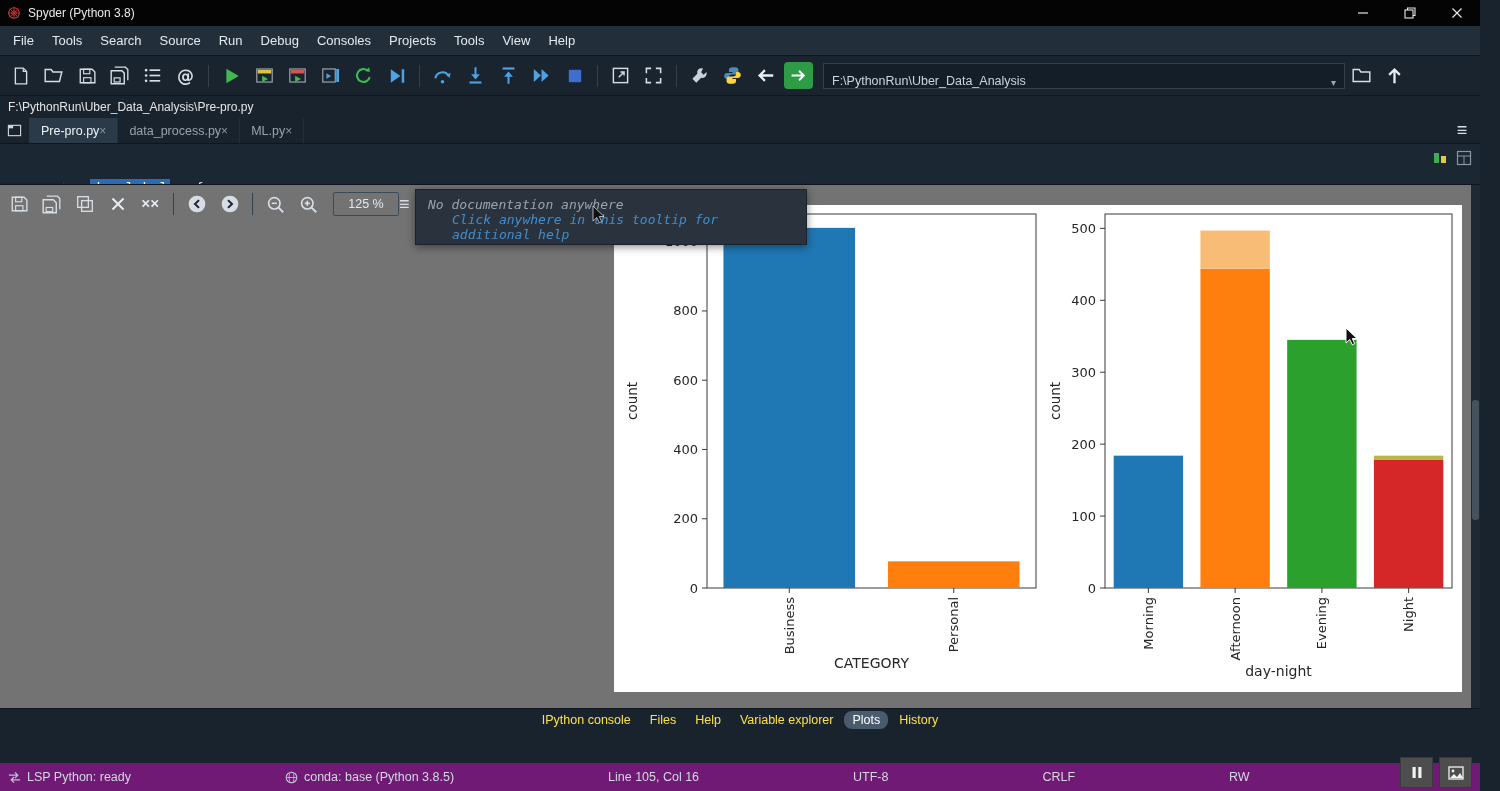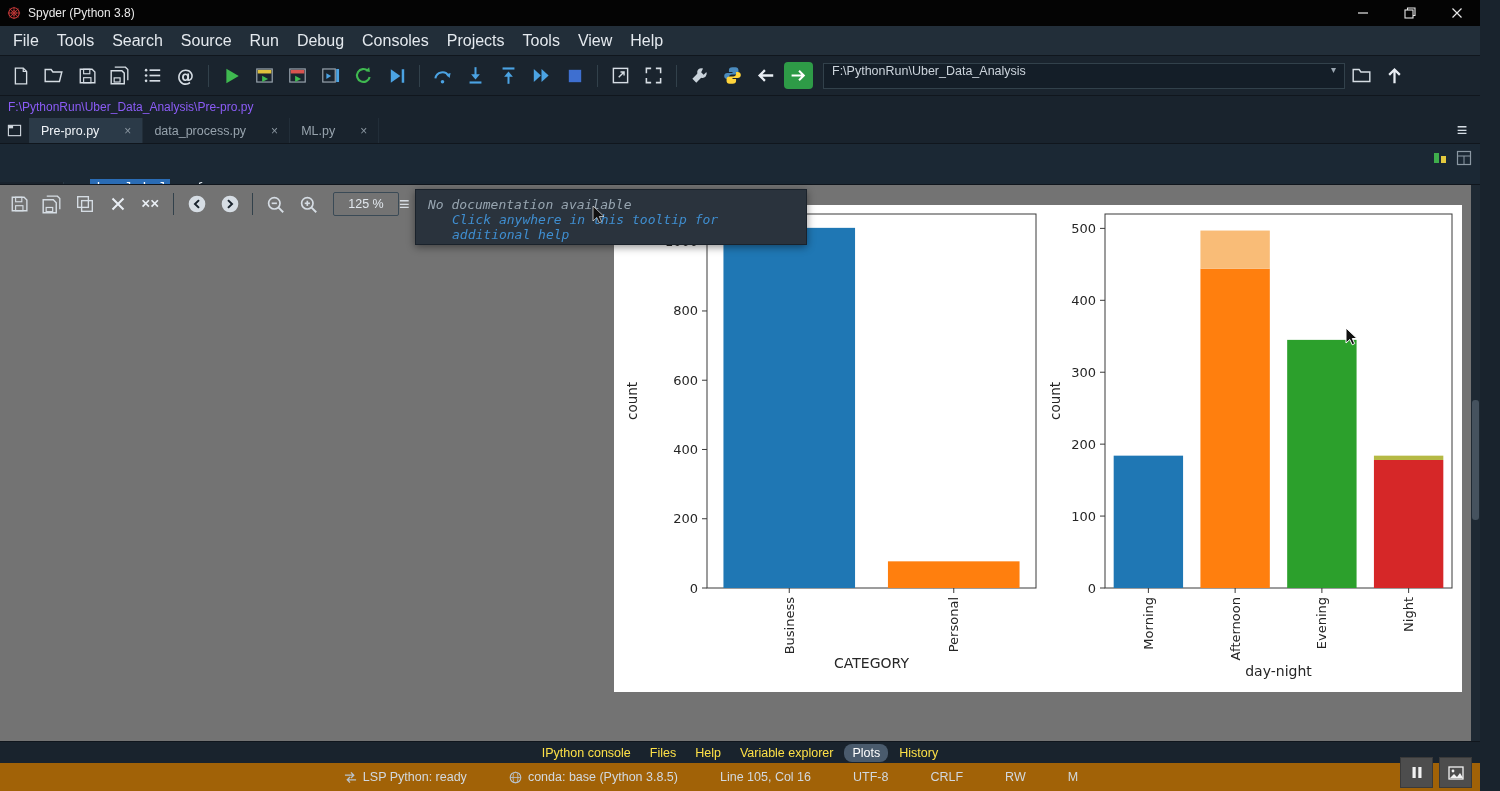--- a/index.html
+++ b/index.html
@@ -7,40 +7,40 @@
 html,body{width:1500px;height:791px;overflow:hidden;background:#19232d;font-family:"Liberation Sans",sans-serif;}
 .app{position:relative;width:1480px;height:791px;display:flex;flex-direction:column;background:#19232d;color:#d5dce3;}
 
 
 .titlebar{height:26px;background:#040404;display:flex;align-items:center;font-size:12px;color:#eaeaea;flex:0 0 auto;}
 .titlebar .logo{width:28px;display:flex;justify-content:center;align-items:center;}
 .win-controls{margin-left:auto;display:flex;height:100%;}
 .win-btn{width:47px;display:flex;align-items:center;justify-content:center;}
 
 
-.menubar{height:30px;background:#222e39;display:flex;align-items:center;padding:0 4px;font-size:16px;color:#e4e9ee;border-bottom:1px solid #10161d;flex:0 0 auto;}
+.menubar{height:30px;background:#222e39;display:flex;align-items:center;padding:0 4px;font-size:13px;color:#e4e9ee;border-bottom:1px solid #10161d;flex:0 0 auto;}
 .menu-item{padding:4px 9px;}
 
 
 .toolbar{height:40px;background:#1a242e;display:flex;align-items:center;padding:0 4px;border-bottom:1px solid #10161d;flex:0 0 auto;}
 .tbtn{width:33px;height:30px;display:flex;align-items:center;justify-content:center;flex:0 0 auto;}
 .tbtn.fwd{background:#2e9b47;border-radius:4px;width:29px;height:27px;margin:0 2px;}
 .tsep{width:1px;height:22px;background:#32414b;margin:0 6px;flex:0 0 auto;}
 .at-glyph{font-size:17px;font-weight:bold;color:#d6dde4;font-family:"DejaVu Sans",sans-serif;}
-.addr{display:flex;align-items:flex-start;height:26px;background:#141e28;border:1px solid #32414b;color:#ccd4dc;font-size:12.5px;flex:1 1 auto;max-width:522px;margin-left:8px;}
+.addr{display:flex;align-items:flex-end;height:26px;background:#141e28;border:1px solid #32414b;color:#ccd4dc;font-size:12.5px;flex:1 1 auto;max-width:522px;margin-left:8px;}
 .addr input{flex:1;background:transparent;border:none;color:inherit;font:inherit;padding:0 8px;outline:none;}
 .addr .caret{padding:0 8px;color:#9aa6b1;font-size:10px;}
 
 
-.pathbar{height:22px;display:flex;align-items:center;padding:0 8px;font-size:12px;color:#8b5cf6;background:#19232d;flex:0 0 auto;}
+.pathbar{height:22px;display:flex;align-items:center;padding:0 8px;font-size:12px;color:#e5e5e5;background:#19232d;flex:0 0 auto;}
 
 
 .tabbar{height:26px;display:flex;align-items:stretch;background:#19232d;border-bottom:1px solid #10161d;flex:0 0 auto;}
 .tabbar .browse{width:30px;display:flex;align-items:center;justify-content:center;border-right:1px solid #2a3844;}
-.etab{display:flex;align-items:center;gap:25px;padding:0 11px;font-size:12.5px;color:#97a3ad;border-right:1px solid #222e39;}
+.etab{display:flex;align-items:center;gap:0;padding:0 11px;font-size:12.5px;color:#97a3ad;border-right:1px solid #222e39;}
 .etab.active{background:#2b3a48;color:#f0f4f8;}
 .etab .x{font-size:12px;color:#8a96a0;}
 .tab-menu{margin-left:auto;width:36px;display:flex;align-items:center;justify-content:center;color:#d6dde4;font-size:18px;}
 
 
 .editor{height:40px;background:#1b2834;display:flex;overflow:hidden;position:relative;flex:0 0 auto;}
 .gutter{width:64px;flex:0 0 auto;background:#19232d;border-right:1px solid #2a3844;color:#7a8793;font:13px "DejaVu Sans Mono",monospace;text-align:right;padding:6px 14px 0 0;margin-top:38px;}
 .code{font:14px "DejaVu Sans Mono",monospace;padding:4px 0 0 26px;color:#dfe6ec;white-space:pre;}
 .code .sel{background:#2a6cb5;color:#fff;padding:1px 2px;}
 .ed-icons{position:absolute;right:8px;top:6px;display:flex;gap:9px;align-items:center;}
@@ -64,21 +64,21 @@
 .tooltip{position:absolute;left:415px;top:4px;width:392px;height:56px;background:#2a333d;border:1px solid #1a222b;box-shadow:0 2px 8px rgba(0,0,0,.45);font:italic 13px "DejaVu Sans Mono",monospace;padding:7px 12px;display:flex;flex-direction:column;justify-content:space-between;z-index:6;}
 .tooltip .l1{color:#97a5b0;}
 .tooltip .l2{color:#3f8ed0;margin-left:24px;}
 
 
 .bottom-tabs{height:22px;background:#19232d;display:flex;align-items:center;justify-content:center;gap:3px;font-size:12.5px;border-top:1px solid #10161d;flex:0 0 auto;}
 .btab{padding:2px 8px;color:#fde047;}
 .btab.active{background:#4a5b6d;color:#fff;border-radius:8px;}
 
 
-.statusbar{height:28px;display:flex;justify-content:center;align-items:center;gap:42px;font-size:12.5px;color:#d2d9e0;padding:0 66px 0 8px;flex:0 0 auto;background:#a16207;}
+.statusbar{height:28px;display:flex;justify-content:space-between;align-items:center;gap:42px;font-size:12.5px;color:#d2d9e0;padding:0 66px 0 8px;flex:0 0 auto;background:#701a75;margin-top:33px;}
 .status-item{display:flex;align-items:center;gap:6px;white-space:nowrap;}
 
 
 .cursor{position:absolute;z-index:20;pointer-events:none;}
 .overlay-btns{position:absolute;right:8px;bottom:3px;display:flex;gap:6px;z-index:15;}
 .ov-btn{width:33px;height:31px;background:#4d4d4d;border:1px solid #3a3a3a;display:flex;align-items:center;justify-content:center;}
 </style>
 </head>
 <body>
 
@@ -399,21 +399,21 @@
             <line x1="10.6" y1="10.6" x2="14.5" y2="14.5" stroke="#d6dde4" stroke-width="1.6"></line>
             <line x1="4.8" y1="7" x2="9.2" y2="7" stroke="#d6dde4" stroke-width="1.4"></line>
             <line x1="7" y1="4.8" x2="7" y2="9.2" stroke="#d6dde4" stroke-width="1.4"></line>
           </svg>
       </span>
       <span class="zoom-box">125 %</span>
       <span class="plots-menu">≡</span>
     </div>
 
     <div class="tooltip">
-      <div class="l1">No documentation available</div>
+      <div class="l1">No documentation anywhere</div>
       <div class="l2">Click anywhere in this tooltip for additional help</div>
     </div>
 
     <div class="plots-body">
       <div class="figure">
         <svg id="figure-svg" width="848" height="487">
             <rect x="0" y="0" width="848" height="487" fill="#ffffff"></rect>
             <rect x="93" y="9" width="329" height="374" fill="#fff" stroke="#3a3a3a" stroke-width="1"></rect>
             <line x1="88" y1="383" x2="93" y2="383" stroke="#3a3a3a"></line>
             <text x="84" y="387.5" text-anchor="end" font-size="13" fill="#262626" font-family="&quot;DejaVu Sans&quot;, sans-serif">0</text>

